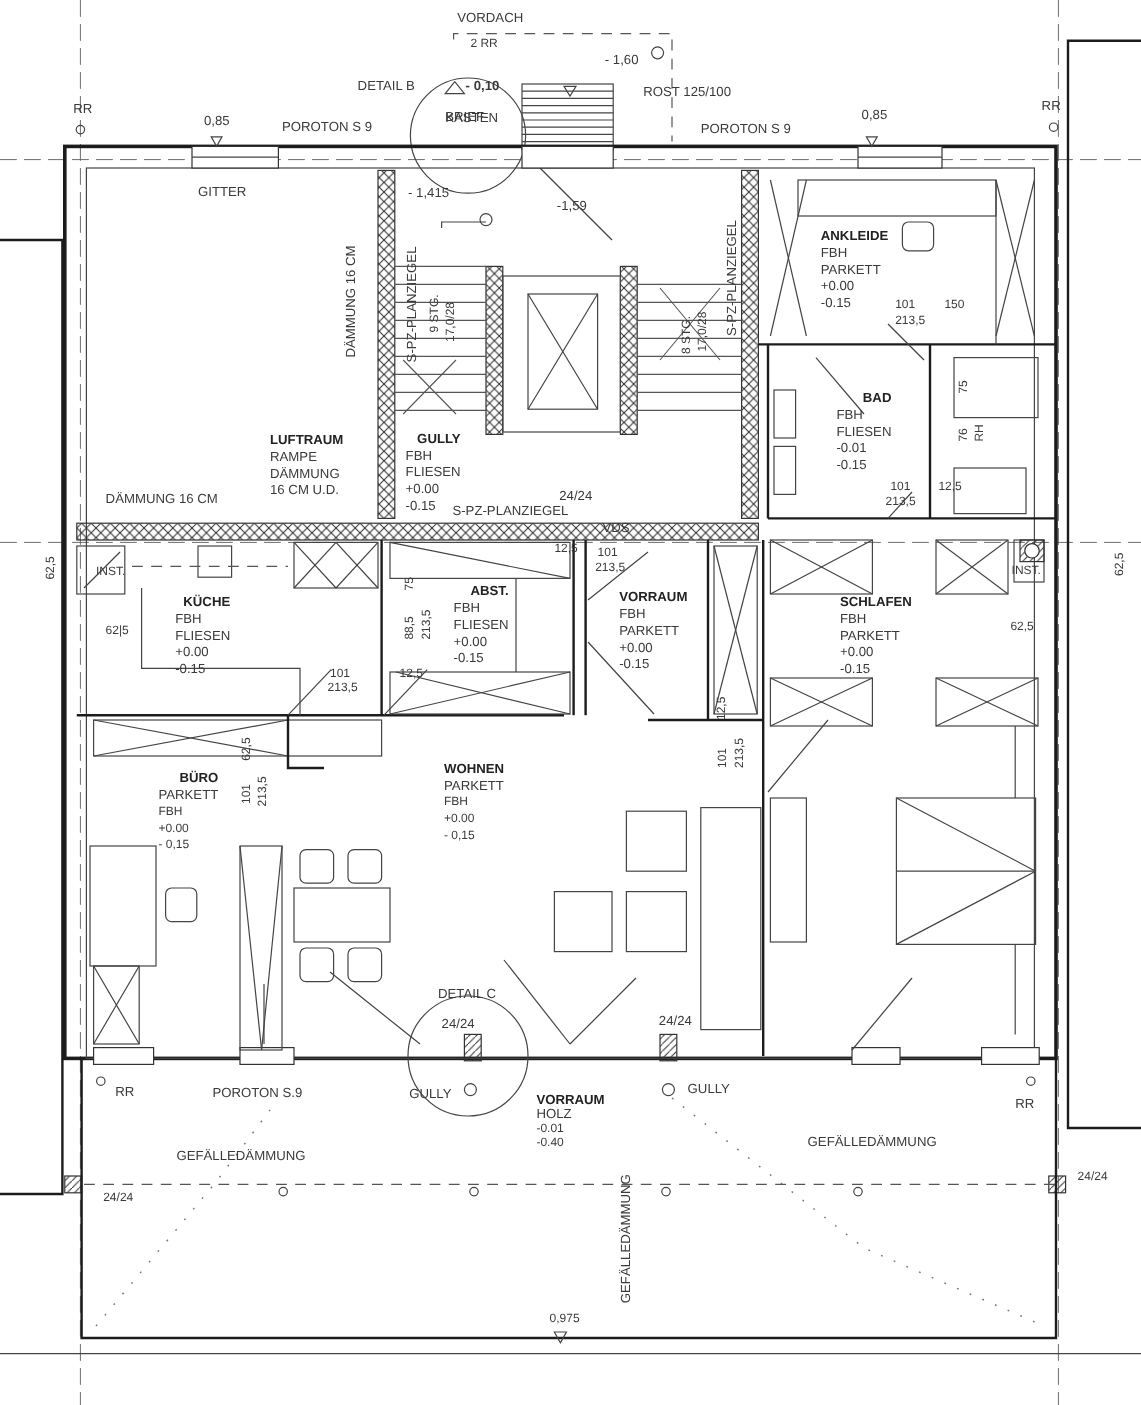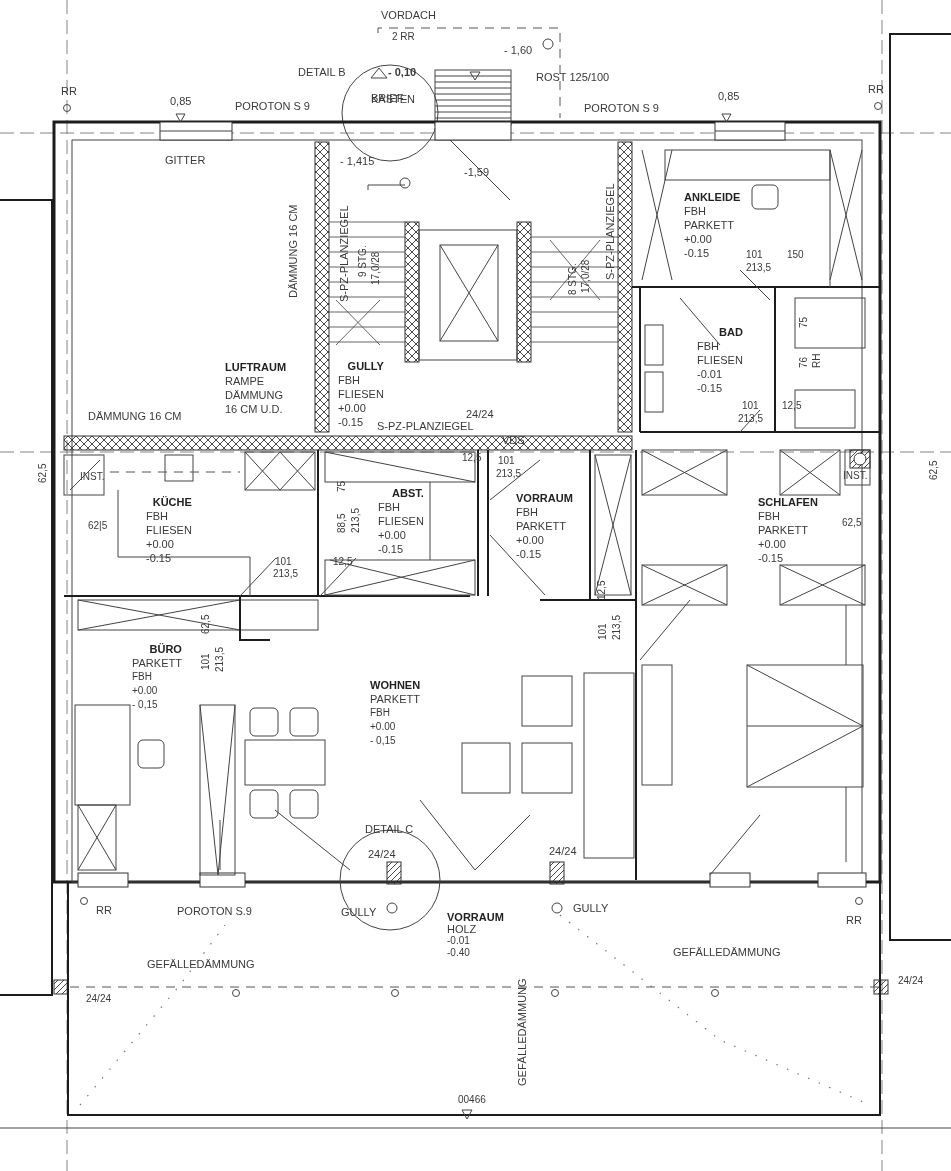--- a/index.html
+++ b/index.html
@@ -335,35 +335,35 @@
   <div>+0.00</div>
   <div>-0.15</div>
 </div>
 <div class="room" style="left:516px;top:491px;">
   <div class="name">VORRAUM</div>
   <div>FBH</div>
   <div>PARKETT</div>
   <div>+0.00</div>
   <div>-0.15</div>
 </div>
-<div class="room" style="left:758px;top:495px;">
+<div class="room" style="left:700px;top:495px;">
   <div class="name">SCHLAFEN</div>
   <div>FBH</div>
   <div>PARKETT</div>
   <div>+0.00</div>
   <div>-0.15</div>
 </div>
 <div class="room" style="left:132px;top:642px;">
   <div class="name">BÜRO</div>
   <div>PARKETT</div>
   <div class="small">FBH</div>
   <div class="small">+0.00</div>
   <div class="small">- 0,15</div>
 </div>
-<div class="room" style="left:370px;top:678px;">
+<div class="room" style="left:370px;top:634px;">
   <div class="name">WOHNEN</div>
   <div>PARKETT</div>
   <div class="small">FBH</div>
   <div class="small">+0.00</div>
   <div class="small">- 0,15</div>
 </div>
 <div class="room" style="left:447px;top:911px;line-height:12px;">
   <div class="name">VORRAUM</div>
   <div>HOLZ</div>
   <div class="small">-0.01</div>
@@ -407,13 +407,13 @@
 <div class="lbl" style="left:341px;top:906px;">GULLY</div>
 <div class="lbl" style="left:573px;top:902px;">GULLY</div>
 <div class="lbl" style="left:96px;top:904px;">RR</div>
 <div class="lbl" style="left:846px;top:914px;">RR</div>
 <div class="lbl" style="left:177px;top:905px;">POROTON S.9</div>
 <div class="lbl" style="left:147px;top:958px;">GEFÄLLEDÄMMUNG</div>
 <div class="lbl" style="left:673px;top:946px;">GEFÄLLEDÄMMUNG</div>
 <div class="lbl vert" style="left:516px;top:1086px;">GEFÄLLEDÄMMUNG</div>
 <div class="lbl small" style="left:86px;top:993px;">24/24</div>
 <div class="lbl small" style="left:898px;top:975px;">24/24</div>
-<div class="lbl small" style="left:458px;top:1094px;">00466</div>
+<div class="lbl small" style="left:458px;top:1094px;">0,975</div>
 
 </body></html>

